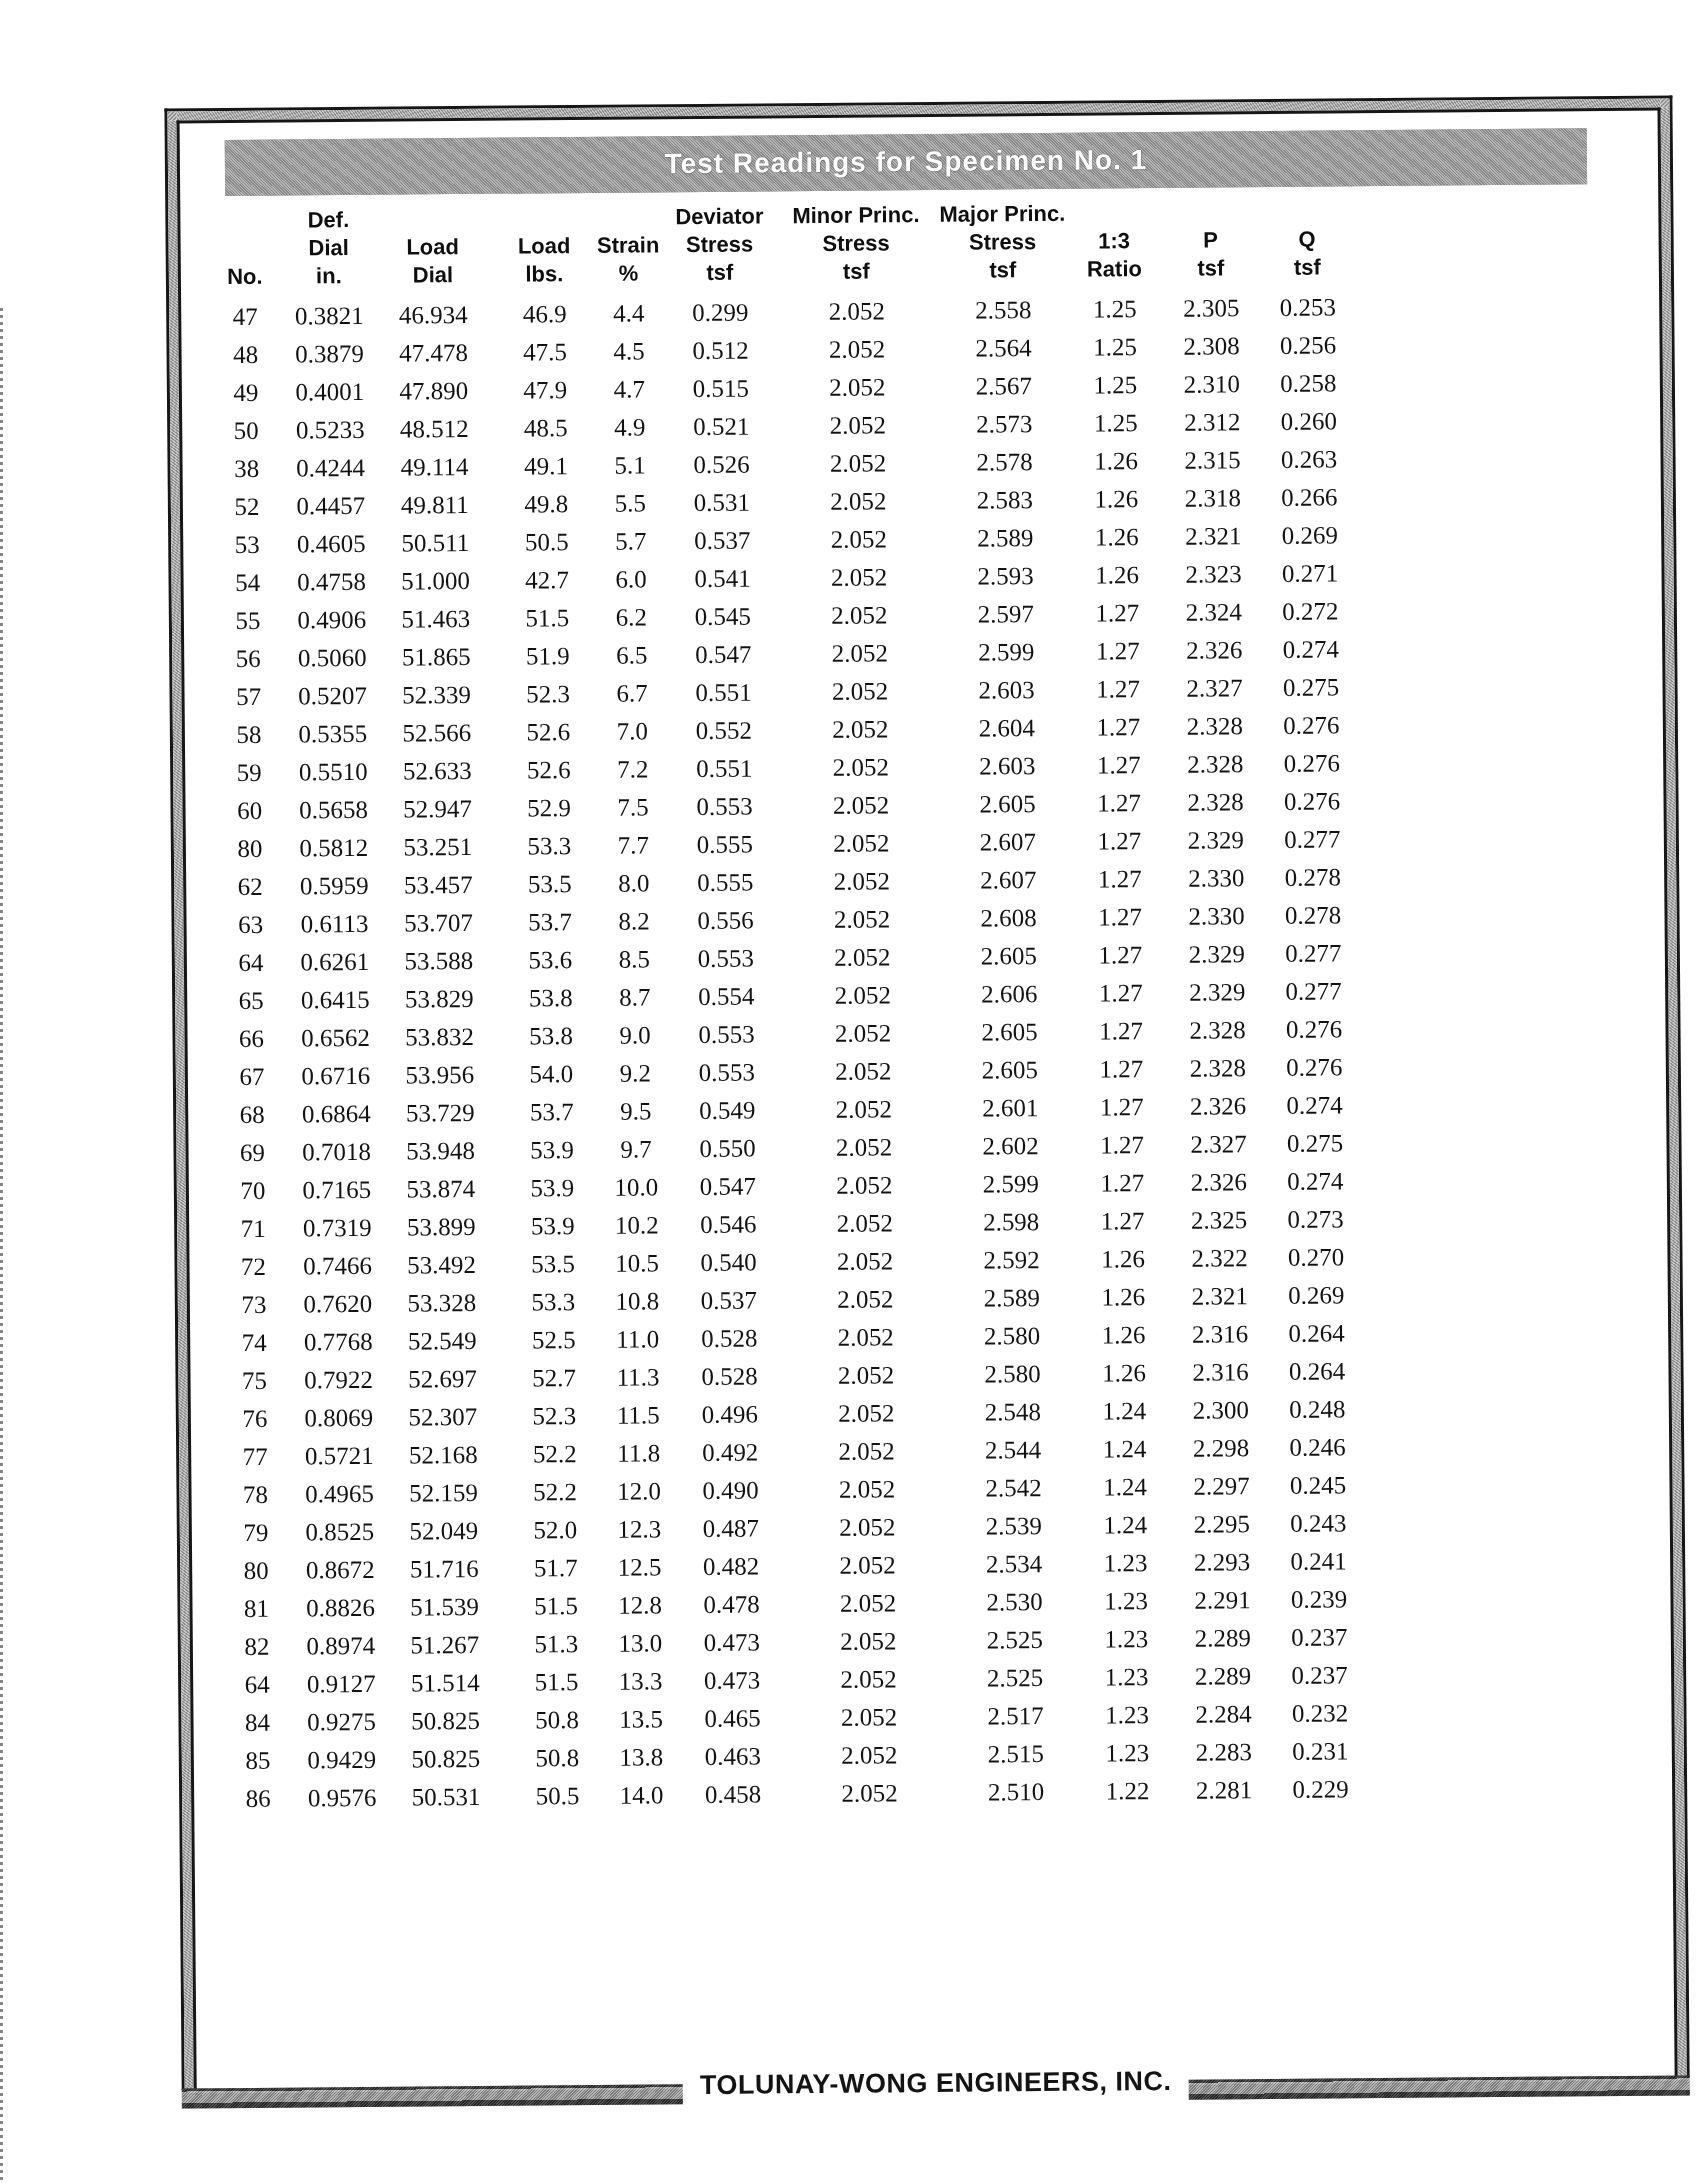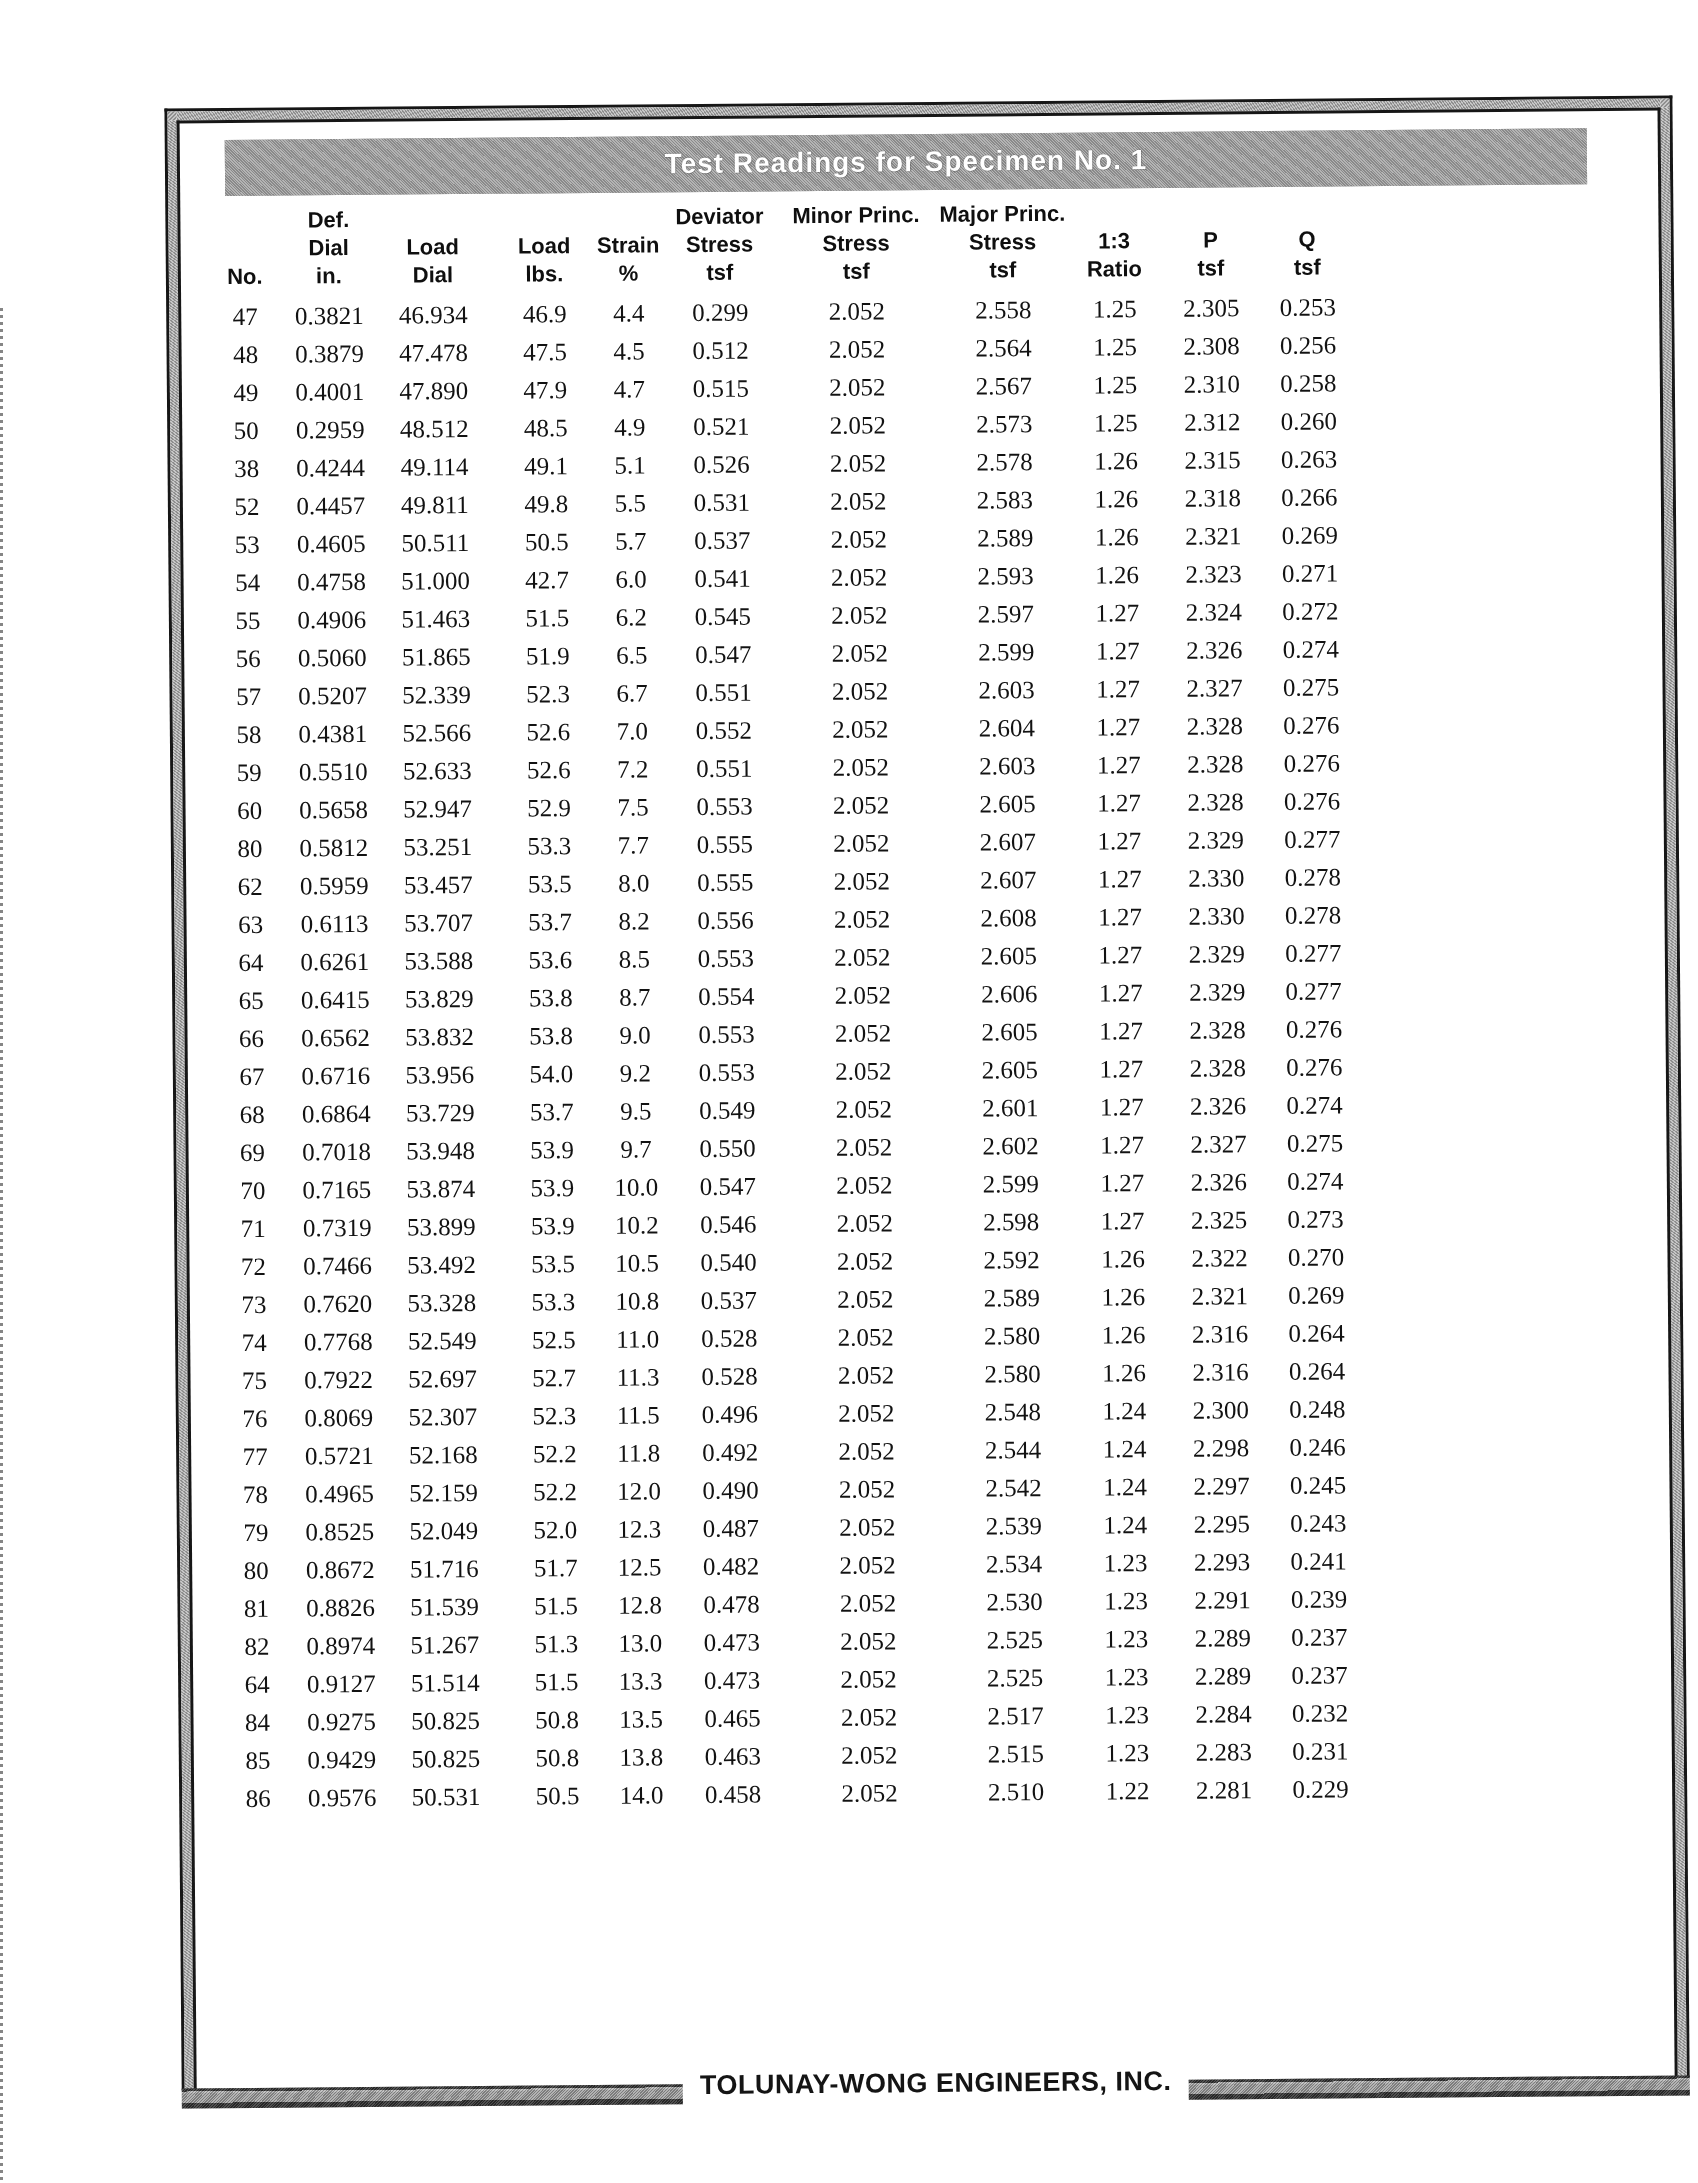--- a/index.html
+++ b/index.html
@@ -189,21 +189,21 @@
           <div class="tcell">4.7</div>
           <div class="tcell">0.515</div>
           <div class="tcell">2.052</div>
           <div class="tcell">2.567</div>
           <div class="tcell">1.25</div>
           <div class="tcell">2.310</div>
           <div class="tcell">0.258</div>
         </div>
         <div class="trow grid-cols">
           <div class="tcell">50</div>
-          <div class="tcell">0.2959</div>
+          <div class="tcell">0.5233</div>
           <div class="tcell">48.512</div>
           <div class="tcell">48.5</div>
           <div class="tcell">4.9</div>
           <div class="tcell">0.521</div>
           <div class="tcell">2.052</div>
           <div class="tcell">2.573</div>
           <div class="tcell">1.25</div>
           <div class="tcell">2.312</div>
           <div class="tcell">0.260</div>
         </div>
@@ -293,21 +293,21 @@
           <div class="tcell">6.7</div>
           <div class="tcell">0.551</div>
           <div class="tcell">2.052</div>
           <div class="tcell">2.603</div>
           <div class="tcell">1.27</div>
           <div class="tcell">2.327</div>
           <div class="tcell">0.275</div>
         </div>
         <div class="trow grid-cols">
           <div class="tcell">58</div>
-          <div class="tcell">0.4381</div>
+          <div class="tcell">0.5355</div>
           <div class="tcell">52.566</div>
           <div class="tcell">52.6</div>
           <div class="tcell">7.0</div>
           <div class="tcell">0.552</div>
           <div class="tcell">2.052</div>
           <div class="tcell">2.604</div>
           <div class="tcell">1.27</div>
           <div class="tcell">2.328</div>
           <div class="tcell">0.276</div>
         </div>

